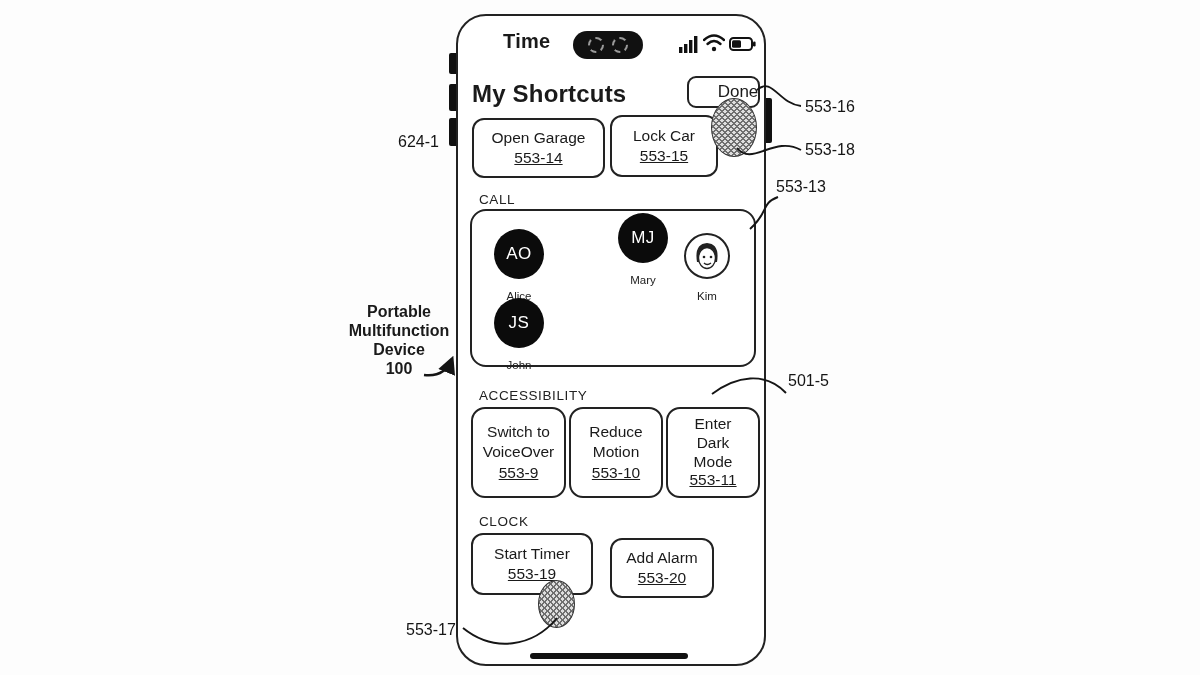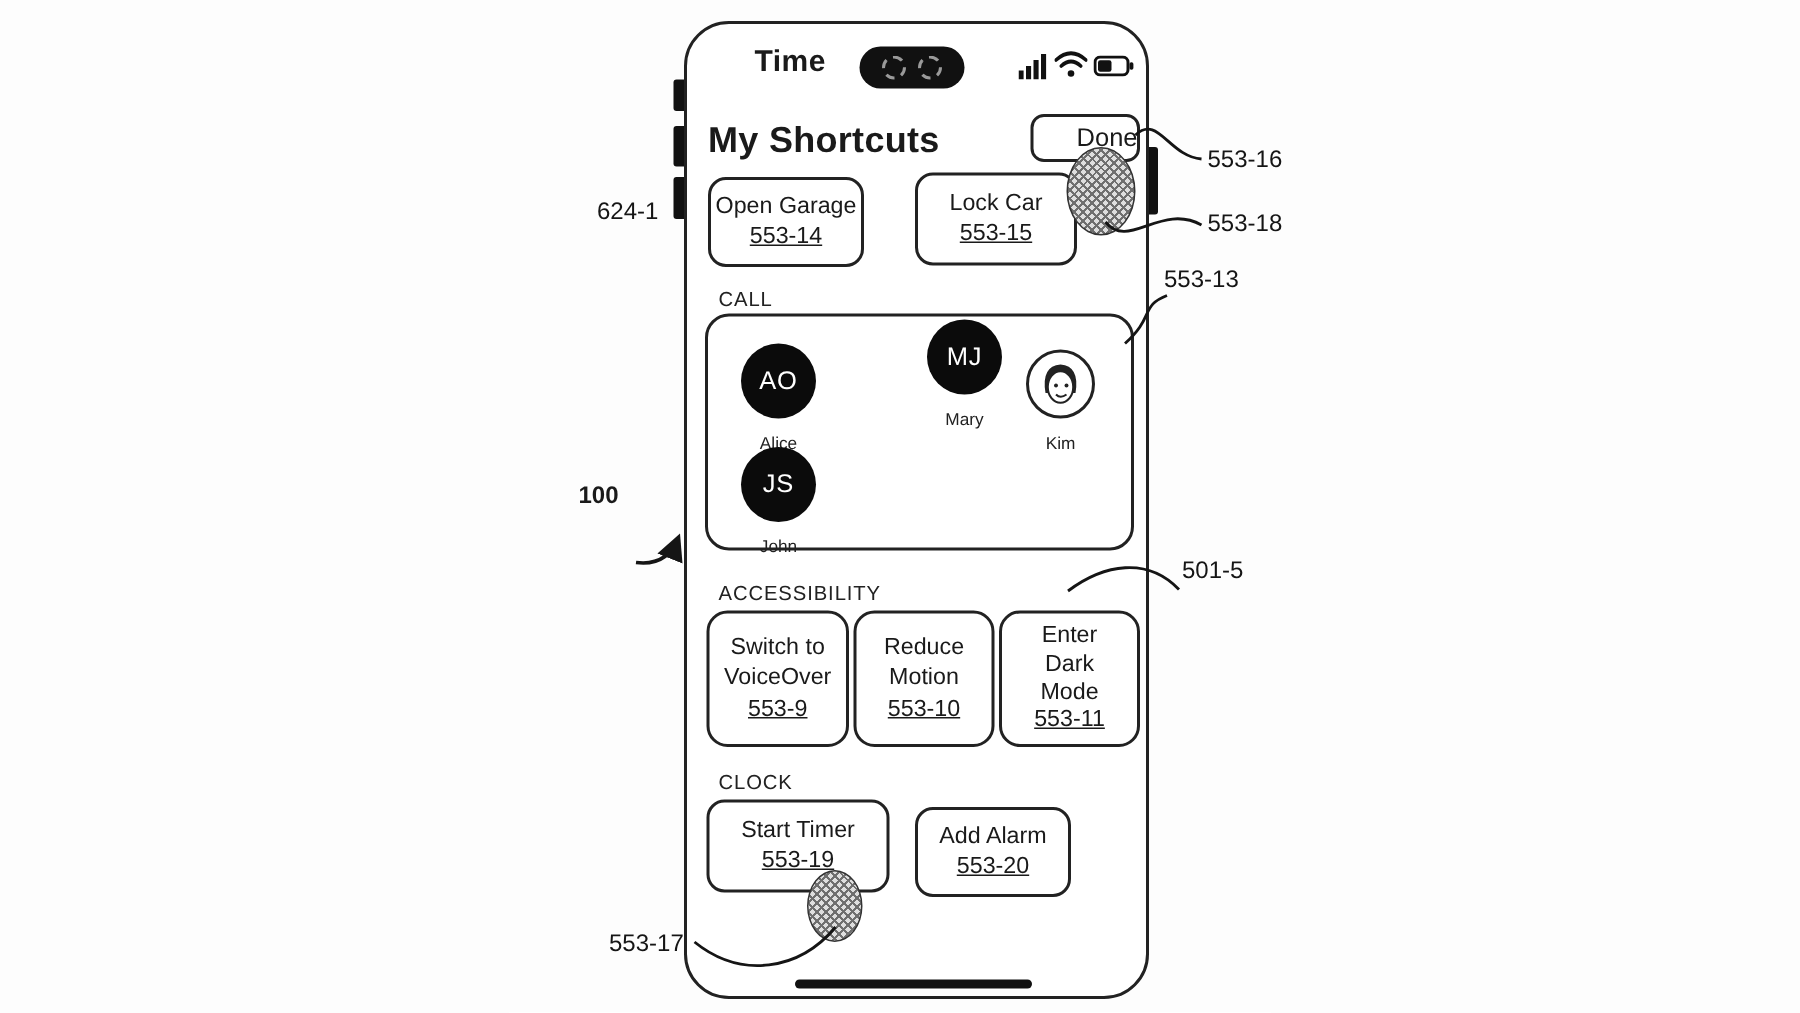--- a/index.html
+++ b/index.html
@@ -89,21 +89,21 @@
   </svg>
   <svg class="abs" style="left:729px; top:37px;" width="27" height="14" viewBox="0 0 27 14">
     <rect x="1" y="1" width="22" height="12" rx="3.5" fill="none" stroke="#111" stroke-width="2"></rect>
     <rect x="3" y="3.2" width="9" height="7.6" rx="1.5" fill="#111"></rect>
     <rect x="24" y="4.5" width="2.6" height="5" rx="1.2" fill="#111"></rect>
   </svg>
 
   <div class="abs title" style="left:472px; top:80px;">My Shortcuts</div>
   <div class="abs done-btn" style="left:687px; top:76px; width:73px; height:32px;padding-left:29px;">Done</div>
 
-  <div class="abs draw-btn" style="left:472px; top:118px; width:104px; height:60px;">
+  <div class="abs draw-btn" style="left:472px; top:118px; width:133px; height:60px;">
     <span>Open Garage</span>
     <span class="ref">553-14</span>
   </div>
   <div class="abs draw-btn" style="left:610px; top:115px; width:108px; height:62px;">
     <span>Lock Car</span>
     <span class="ref">553-15</span>
   </div>
 
   <div class="abs section-label" style="left:479px; top:192px;">CALL</div>
   <div class="abs group-box" style="left:470px; top:209px; width:286px; height:158px;"></div>
@@ -187,17 +187,17 @@
   </svg>
 
   <div class="abs ann" style="left:398px; top:133px;">624-1</div>
   <div class="abs ann" style="left:805px; top:98px;">553-16</div>
   <div class="abs ann" style="left:805px; top:141px;">553-18</div>
   <div class="abs ann" style="left:776px; top:178px;">553-13</div>
   <div class="abs ann" style="left:788px; top:372px;">501-5</div>
   <div class="abs ann" style="left:406px; top:621px;">553-17</div>
 
   <div class="abs device-label" style="left:340px; top:303px;">
-    <br>
+    <span>Portable Multifunction Device</span><br>
     <span>100</span>
   </div>
 
 </div>
 
 </body></html>

